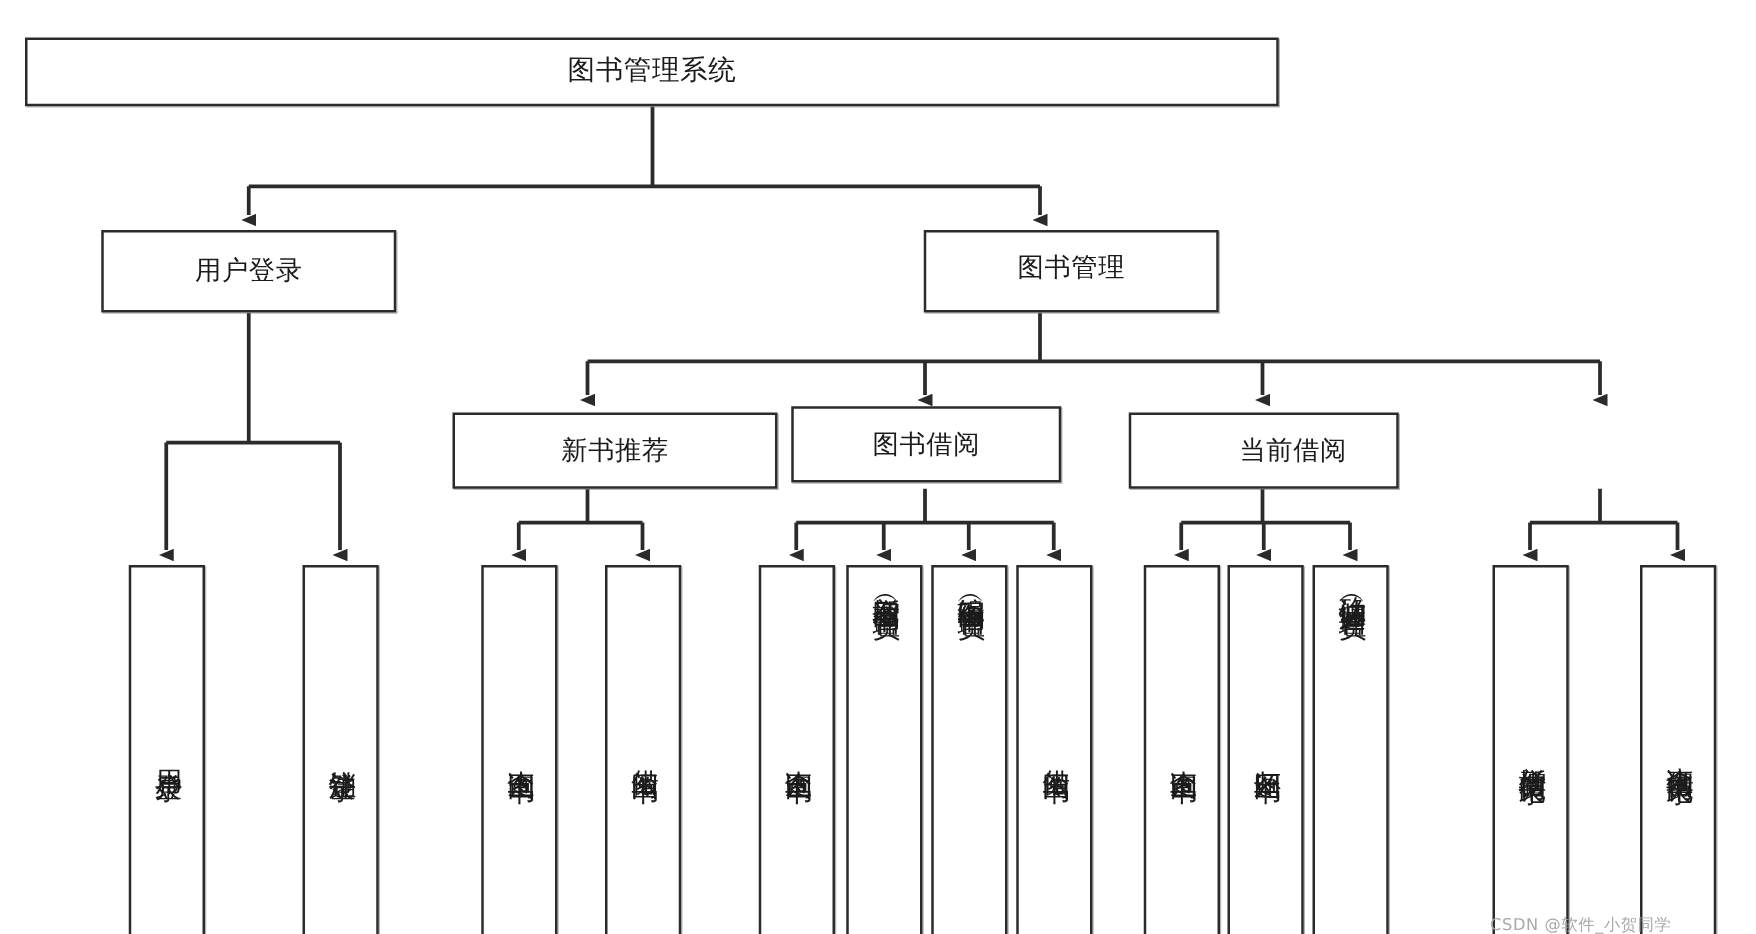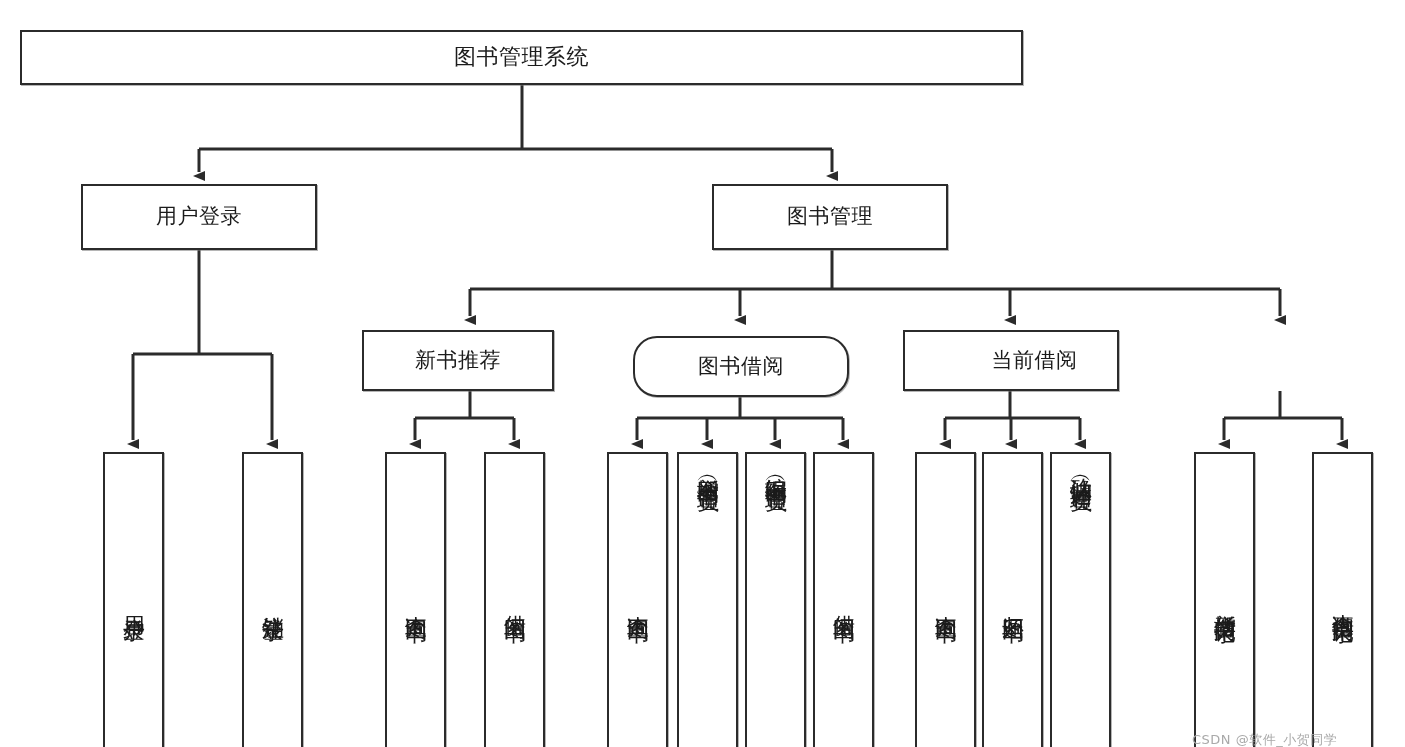--- a/index.html
+++ b/index.html
@@ -129,28 +129,28 @@
     </g>
   </svg>
 
   <div class="node root h" style="left:20px; top:14px; width:1003px; height:55px;">
     <span class="txt">图书管理系统</span>
   </div>
 
   <div class="node h" style="left:81px; top:168px; width:236px; height:66px;">
     <span class="txt">用户登录</span>
   </div>
-  <div class="node h" style="left:712px; top:168px; width:236px; height:66px;">
+  <div class="node h" style="left:739px; top:168px; width:236px; height:66px;font-family:Liberation Mono, monospace;">
     <span class="txt">图书管理</span>
   </div>
 
-  <div class="node h" style="left:362px; top:314px; width:192px; height:61px;">
+  <div class="node h" style="left:362px; top:314px; width:260px; height:61px;">
     <span class="txt">新书推荐</span>
   </div>
-  <div class="node h" style="left:633px; top:320px; width:216px; height:61px;border-radius:24px;">
+  <div class="node h" style="left:633px; top:309px; width:216px; height:61px;">
     <span class="txt">图书借阅</span>
   </div>
   <div class="node h" style="left:903px; top:314px; width:216px; height:61px;padding-left:47px;">
     <span class="txt">当前借阅</span>
   </div>
 
   <div class="node v mid" style="left:103px; top:436px; width:61px; height:299px;">
     <span class="txt">用户登录</span>
   </div>
   <div class="node v mid" style="left:242px; top:436px; width:61px; height:299px;">

